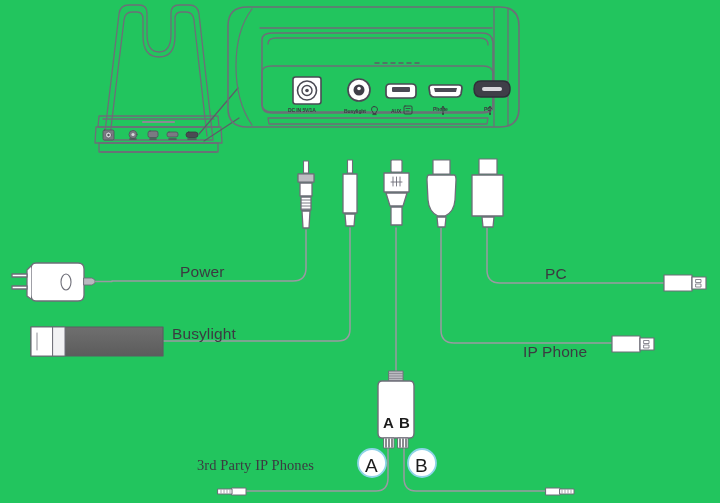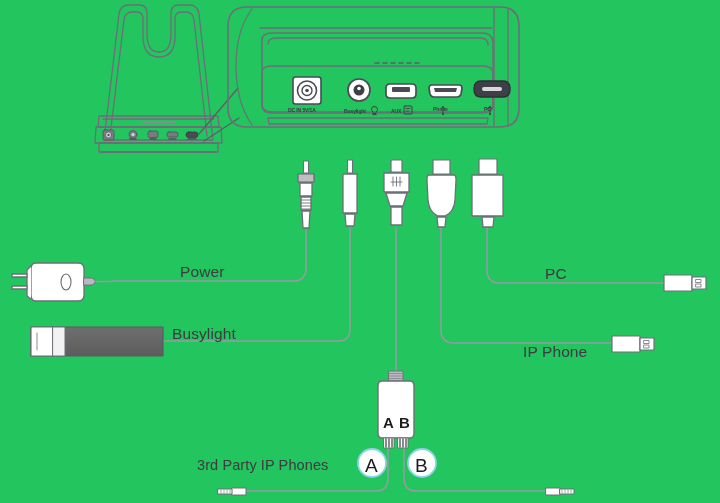--- a/index.html
+++ b/index.html
@@ -35,20 +35,21 @@
     line-height: 1;
     user-select: none;
   }
   .label-main {
     font-size: 15.5px;
     letter-spacing: 0.1px;
   }
   .label-endpoint {
     font-size: 14.5px;
     letter-spacing: 0.1px;
+    font-family: Liberation Serif, serif;
   }
   .port-label {
     position: absolute;
     font-family: "Liberation Sans", sans-serif;
     font-size: 5px;
     font-weight: bold;
     color: #3a3a40;
     white-space: nowrap;
     letter-spacing: -0.1px;
     user-select: none;

